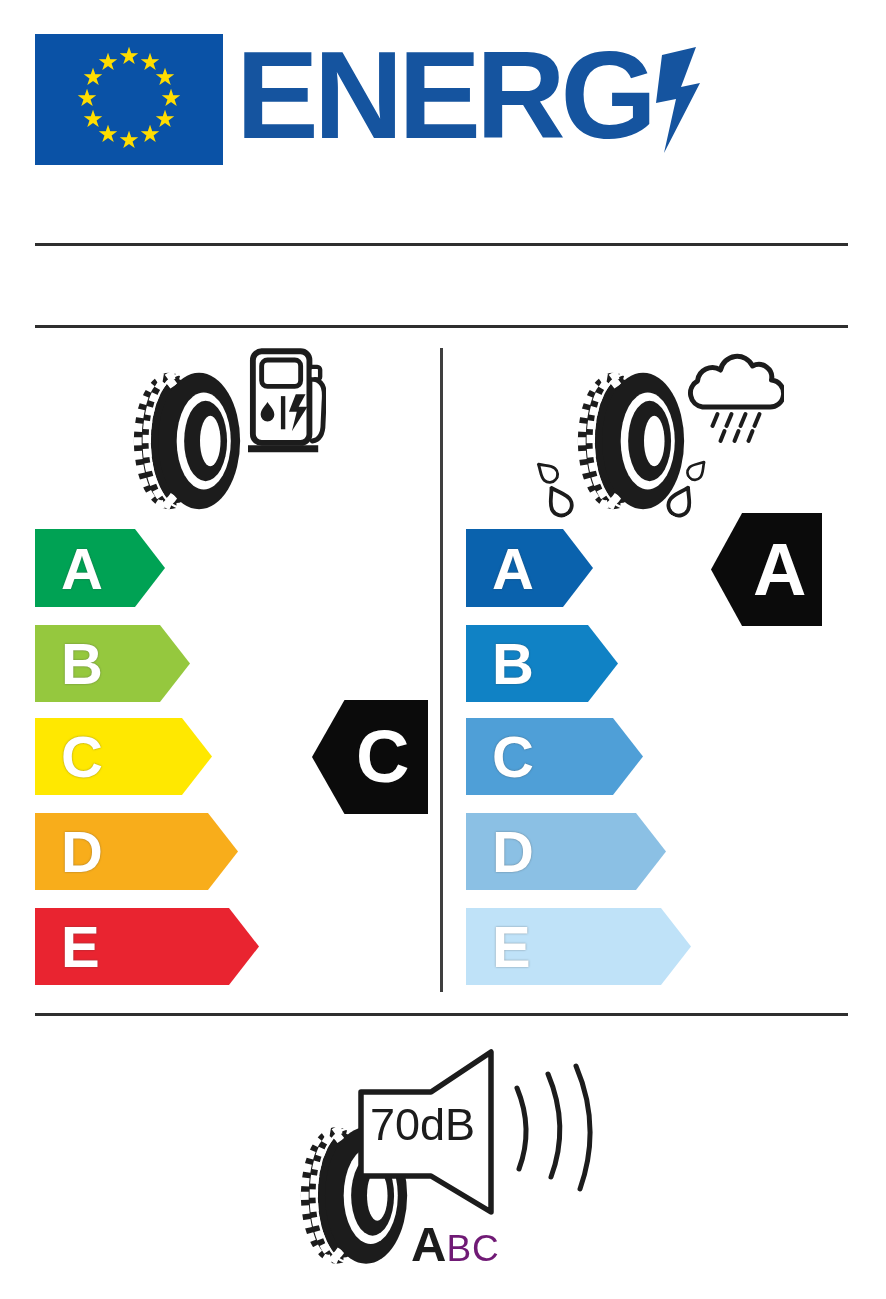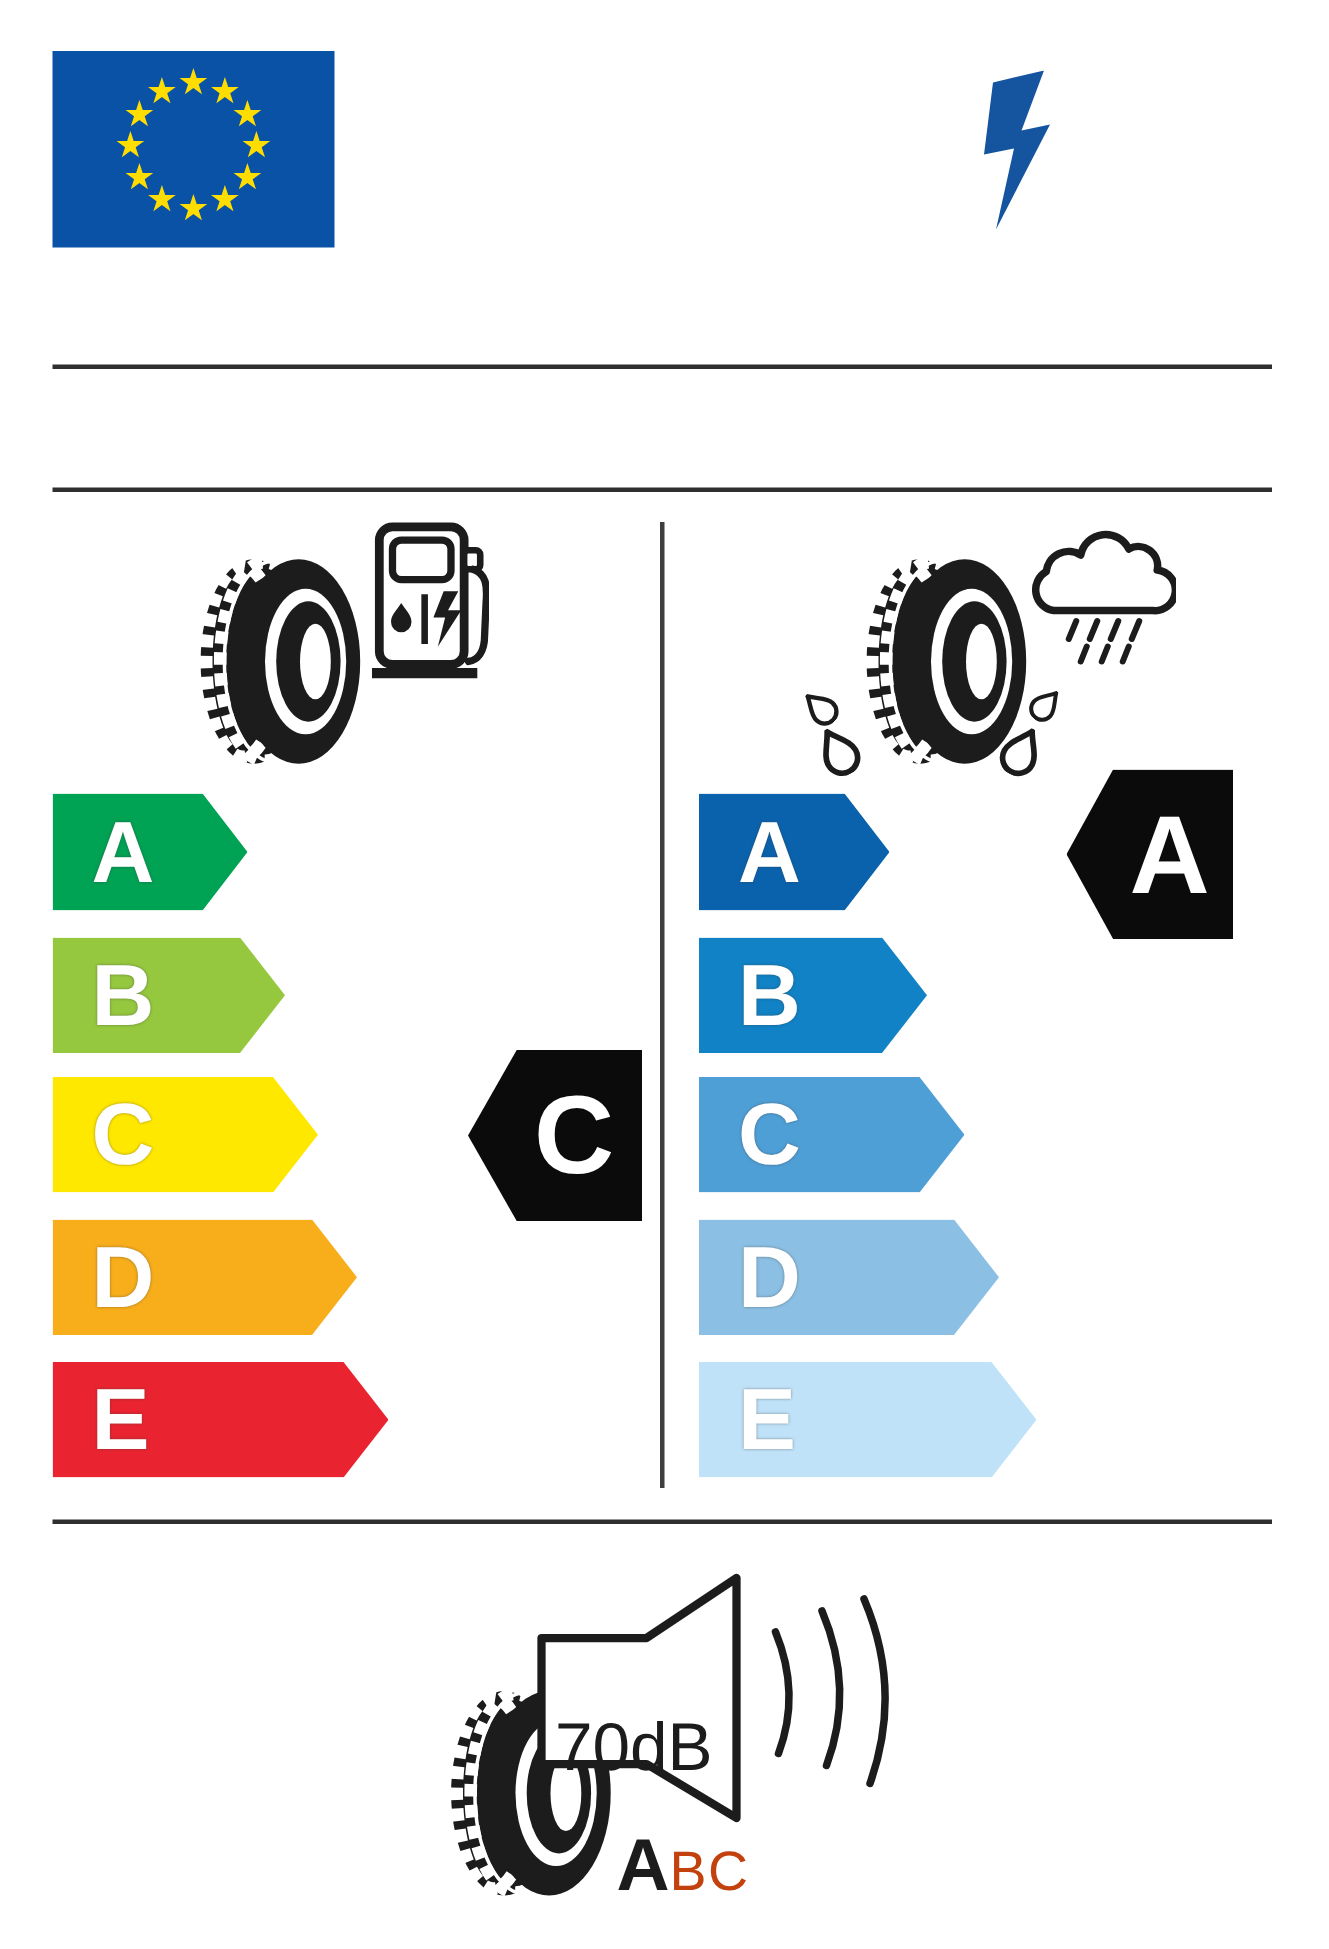--- a/index.html
+++ b/index.html
@@ -64,25 +64,25 @@
     display:flex;align-items:center;
   }
   .pointer span{font-size:74px;font-weight:bold;line-height:1;}
   .pointer-fuel{left:312px;top:700px;width:116px;height:114px;padding-left:0;}
   .pointer-fuel span{margin-left:44px;}
   .pointer-wet{left:711px;top:513px;width:111px;height:113px;}
   .pointer-wet span{margin-left:42px;}
   
   .db{
     position:absolute;left:370px;top:1100px;width:112px;
-    font-size:45px;line-height:1.1;color:#1c1c1c;white-space:nowrap;margin-top:40px;
+    font-size:45px;line-height:1.1;color:#1c1c1c;white-space:nowrap;
   }
   .abc{position:absolute;left:411px;top:1220px;display:flex;align-items:baseline;height:52px;}
   .abc .noise-class{font-size:49px;font-weight:bold;line-height:1;color:#1c1c1c;}
-  .abc .noise-rest{font-size:37px;font-weight:400;line-height:1;color:#c2410c;letter-spacing:1px;}
+  .abc .noise-rest{font-size:37px;font-weight:400;line-height:1;color:#701a75;letter-spacing:1px;}
 </style>
 </head>
 <body>
 
 <div class="page">
 
   <svg width="0" height="0" style="position:absolute" aria-hidden="true">
     <defs>
       <symbol id="tire" viewBox="0 0 120 150">
         <ellipse cx="42" cy="75" rx="38" ry="73" fill="#1c1c1c"></ellipse>
@@ -108,20 +108,21 @@
     <span class="star" style="left: 130px; top: 86px; color: rgb(255, 221, 0);"></span>
     <span class="star" style="left: 115px; top: 101px; color: rgb(255, 221, 0);"></span>
     <span class="star" style="left: 94px; top: 107px; color: rgb(255, 221, 0);"></span>
     <span class="star" style="left: 73px; top: 101px; color: rgb(255, 221, 0);"></span>
     <span class="star" style="left: 58px; top: 86px; color: rgb(255, 221, 0);"></span>
     <span class="star" style="left: 52px; top: 65px; color: rgb(255, 221, 0);"></span>
     <span class="star" style="left: 58px; top: 44px; color: rgb(255, 221, 0);"></span>
     <span class="star" style="left: 73px; top: 29px; color: rgb(255, 221, 0);"></span>
   </div>
 
+  <div class="energ" style="color: rgb(21, 84, 159);">ENERG</div>
   <svg class="bolt" width="52" height="106" viewBox="0 0 52 106">
     <polygon points="12,8 46,0 31,40 50,36 14,106 26,52 6,56" fill="#15549f"></polygon>
   </svg>
 
 
   <div class="rule rule-1"></div>
   <div class="rule rule-2"></div>
   <div class="rule rule-3"></div>
   <div class="vdivider"></div>
 

